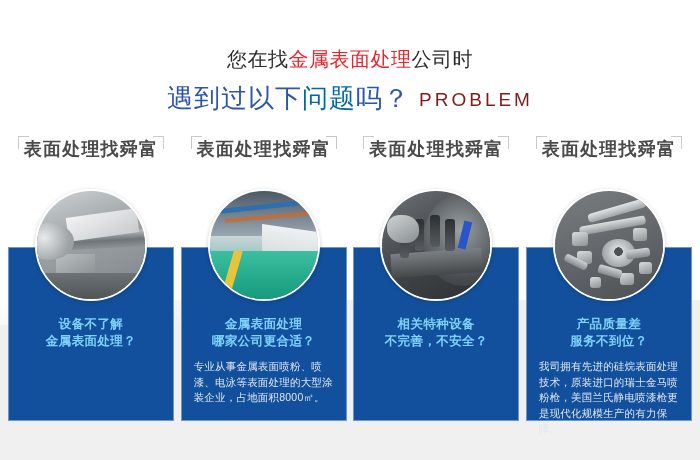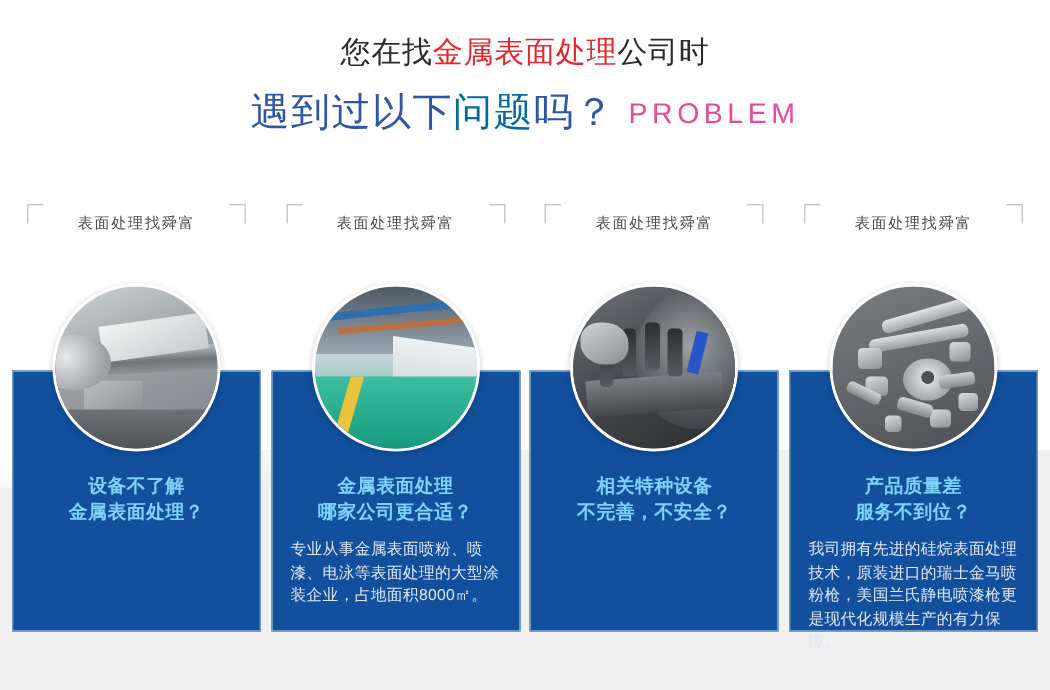--- a/index.html
+++ b/index.html
@@ -32,51 +32,51 @@
     background: #f0f0f0;
     z-index: 0;
   }
 
   .page { position: relative; z-index: 2; width: 700px; height: 460px; }
 
   
   .header { padding-top: 22px; text-align: center; }
   .title-1 {
     font-size: 20px; line-height: 26px; color: #2b2b2b;
-    letter-spacing: 0.5px; font-weight: 400;
+    letter-spacing: 0.5px; font-weight: 400; margin-top: 24px;
   }
   .title-1 .hl { color: #e8252a; }
   .title-2 {
     margin-top: 9px;
     font-size: 26px; line-height: 34px; font-weight: 400;
     color: #2d55a8; letter-spacing: 1px;
   }
   .title-2 .hl { color: #0369a1; }
   .title-2 .en {
-    color: #ec4899; font-size: 19px; letter-spacing: 3px;
+    color: #7f1d1d; font-size: 19px; letter-spacing: 3px;
     margin-left: 9px; vertical-align: 1px;
   }
 
   
   .cards {
     position: absolute; top: 133px; left: 0;
     width: 700px; height: 300px;
     display: flex; justify-content: space-between;
     padding: 0 8px;
   }
   .card { position: relative; width: 166px; height: 300px; }
 
   
   .tag {
     position: relative; height: 32px;
     display: flex; align-items: center; justify-content: center;
   }
   .tag-text {
-    font-size: 10px; color: #4a4a4a; letter-spacing: 1.2px;
-    font-weight: 400; white-space: nowrap;
+    font-size: 18px; color: #4a4a4a; letter-spacing: 1.2px;
+    font-weight: 700; white-space: nowrap;
   }
   .tag .br {
     position: absolute; width: 11px; height: 13px;
   }
   .tag .br.tl { left: 10px; top: 3px;  border-left: 1px solid #c9c9c9; border-top: 1px solid #c9c9c9; }
   .tag .br.tr { right: 10px; top: 3px; border-right:1px solid #c9c9c9; border-top: 1px solid #c9c9c9; }
 
   
   .panel {
     position: absolute; left: 0; top: 114px;

